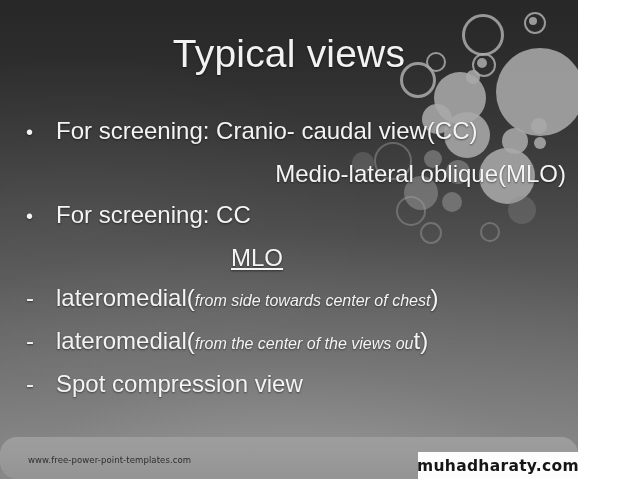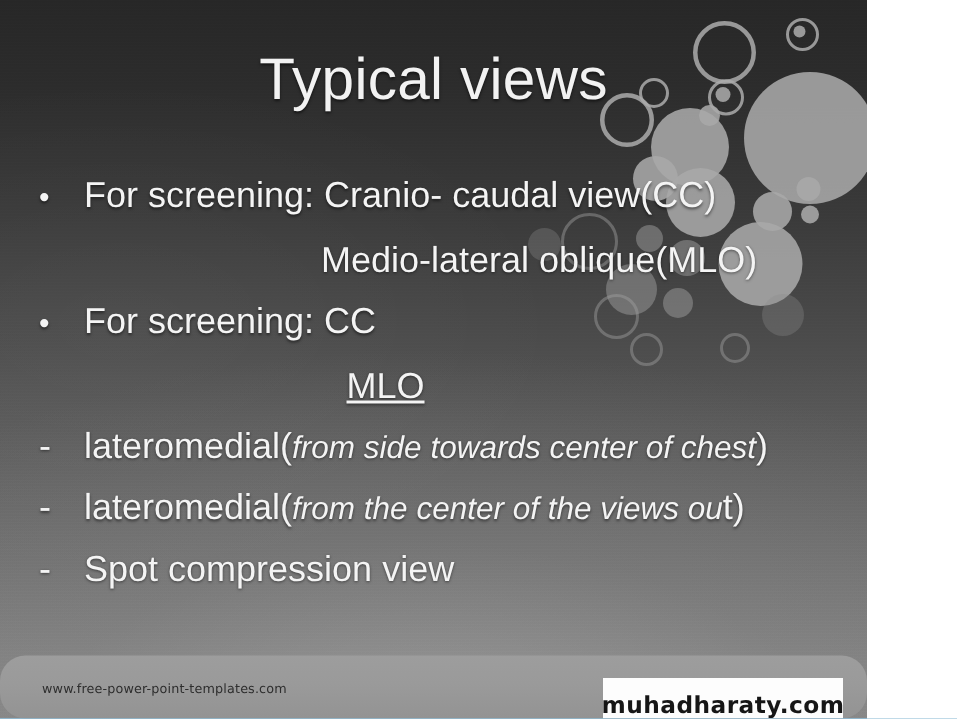--- a/index.html
+++ b/index.html
@@ -119,22 +119,22 @@
     text-align: left;
   }
   .marker.dot {
     font-size: 20px;
     line-height: 41px;
   }
   .marker.dash {
     font-size: 24px;
   }
   .line .txt { display: inline-block; }
-  .line .ital { font-style: italic; font-size: 21px; }
-  .line.indent-1 { padding-left: 188px; }
+  .line .ital { font-style: italic; font-size: 16px; }
+  .line.indent-1 { padding-left: 188px; justify-content: flex-end; }
   .line.indent-2 { padding-left: 205px; text-decoration: underline; }
   .line.tight { line-height: 40px; }
 
   
   .footer-band {
     position: absolute;
     left: 0;
     right: 0;
     bottom: 0;
     height: 42px;
@@ -145,27 +145,27 @@
     position: absolute;
     left: 28px;
     bottom: 14px;
     font-size: 8.5px;
     letter-spacing: 0.1px;
     color: #2e2e2e;
     font-family: "DejaVu Sans", sans-serif;
   }
   .brand-badge {
     position: absolute;
-    right: 16px;
+    right: 0;
     bottom: 0;
     width: 160px;
     height: 27px;
     background: #fdfdfd;
     display: flex;
-    align-items: flex-end;
+    align-items: center;
     justify-content: center;
   }
   .brand-badge .brand-text {
     font-size: 15.5px;
     font-weight: bold;
     color: #161616;
     letter-spacing: 0.3px;
     font-family: "DejaVu Sans", sans-serif;
   }
 </style>

